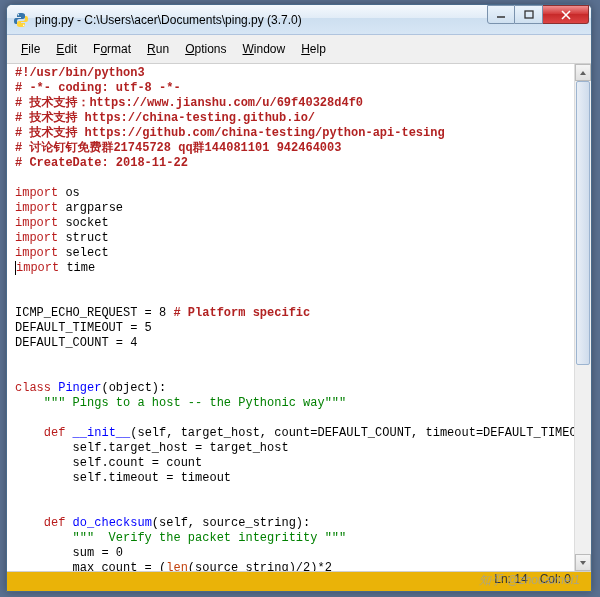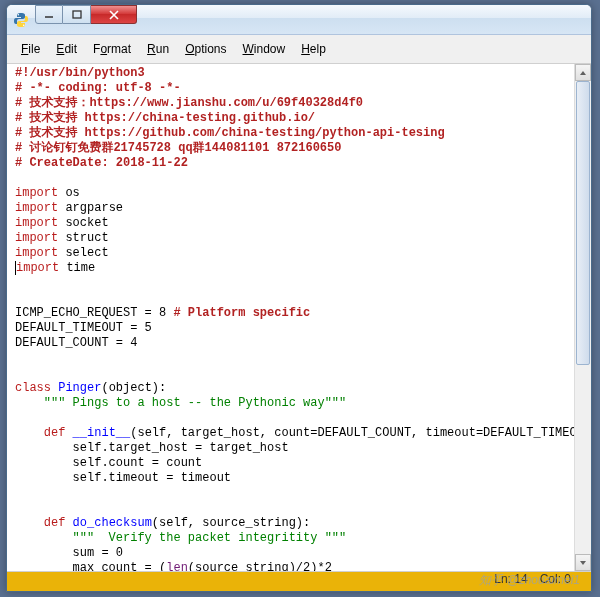--- a/index.html
+++ b/index.html
@@ -65,21 +65,21 @@
     font-family: "Courier New", monospace;
     font-size: 12px;
     line-height: 15px;
     white-space: pre;
     overflow: hidden;
     color: #000;
     border-left: 2px solid #fff;
   }
   .c-comment { color: #b22222; font-weight: bold; } 
   .c-kw      { color: #b91c1c; } 
-  .c-builtin { color: #701a75; } 
+  .c-builtin { color: #c2410c; } 
   .c-def     { color: #0000ff; } 
   .c-str     { color: #008000; } 
   .c-cursor  { border-left: 1px solid #000; }
   
   .vscroll {
     width: 17px;
     background: #f0f0f0;
     border-left: 1px solid #ddd;
     display: flex; flex-direction: column;
   }
@@ -120,20 +120,21 @@
 
   <div class="titlebar">
     <span class="icon">
       <svg viewBox="0 0 16 16" width="16" height="16">
         <path d="M7 1c-2 0-3 1-3 2v2h4v1H3c-1.5 0-2 1-2 3s.5 3 2 3h1V9c0-1.2.8-2 2-2h4c1 0 2-.8 2-2V3c0-1-1-2-3-2H7z" fill="#3776ab"></path>
         <circle cx="5.3" cy="2.8" r="0.8" fill="#fff"></circle>
         <path d="M9 15c2 0 3-1 3-2v-2H8v-1h5c1.5 0 2-1 2-3s-.5-3-2-3h-1v3c0 1.2-.8 2-2 2H6c-1 0-2 .8-2 2v2c0 1 1 2 3 2h2z" fill="#ffd43b"></path>
         <circle cx="10.7" cy="13.2" r="0.8" fill="#fff"></circle>
       </svg>
     </span>
+    <span class="title">ping.py - C:\Users\acer\Documents\ping.py (3.7.0)</span>
     <div class="winbtns">
       <div class="winbtn">
         <svg width="10" height="10">
             <line x1="1" y1="7" x2="9" y2="7" stroke="#333" stroke-width="1.5"></line>
           </svg>
       </div>
       <div class="winbtn">
         <svg width="10" height="10">
             <rect x="1" y="1" width="8" height="7" fill="none" stroke="#333" stroke-width="1.3"></rect>
           </svg>
@@ -155,21 +156,21 @@
     <span class="menuitem"><span class="ul">W</span>indow</span>
     <span class="menuitem"><span class="ul">H</span>elp</span>
   </div>
 
   <div class="editor-wrap">
     <div class="editor"><span class="c-comment">#!/usr/bin/python3</span>
 <span class="c-comment"># -*- coding: utf-8 -*-</span>
 <span class="c-comment"># 技术支持：https://www.jianshu.com/u/69f40328d4f0</span>
 <span class="c-comment"># 技术支持 https://china-testing.github.io/</span>
 <span class="c-comment"># 技术支持 https://github.com/china-testing/python-api-tesing</span>
-<span class="c-comment"># 讨论钉钉免费群21745728 qq群144081101 872160650</span>
+<span class="c-comment"># 讨论钉钉免费群21745728 qq群144081101 942464003</span>
 <span class="c-comment"># CreateDate: 2018-11-22</span>
 
 <span class="c-kw">import</span> <span>os</span>
 <span class="c-kw">import</span> <span>argparse</span>
 <span class="c-kw">import</span> <span>socket</span>
 <span class="c-kw">import</span> <span>struct</span>
 <span class="c-kw">import</span> <span>select</span>
 <span class="c-cursor"></span><span class="c-kw">import</span> <span>time</span>
 
 

